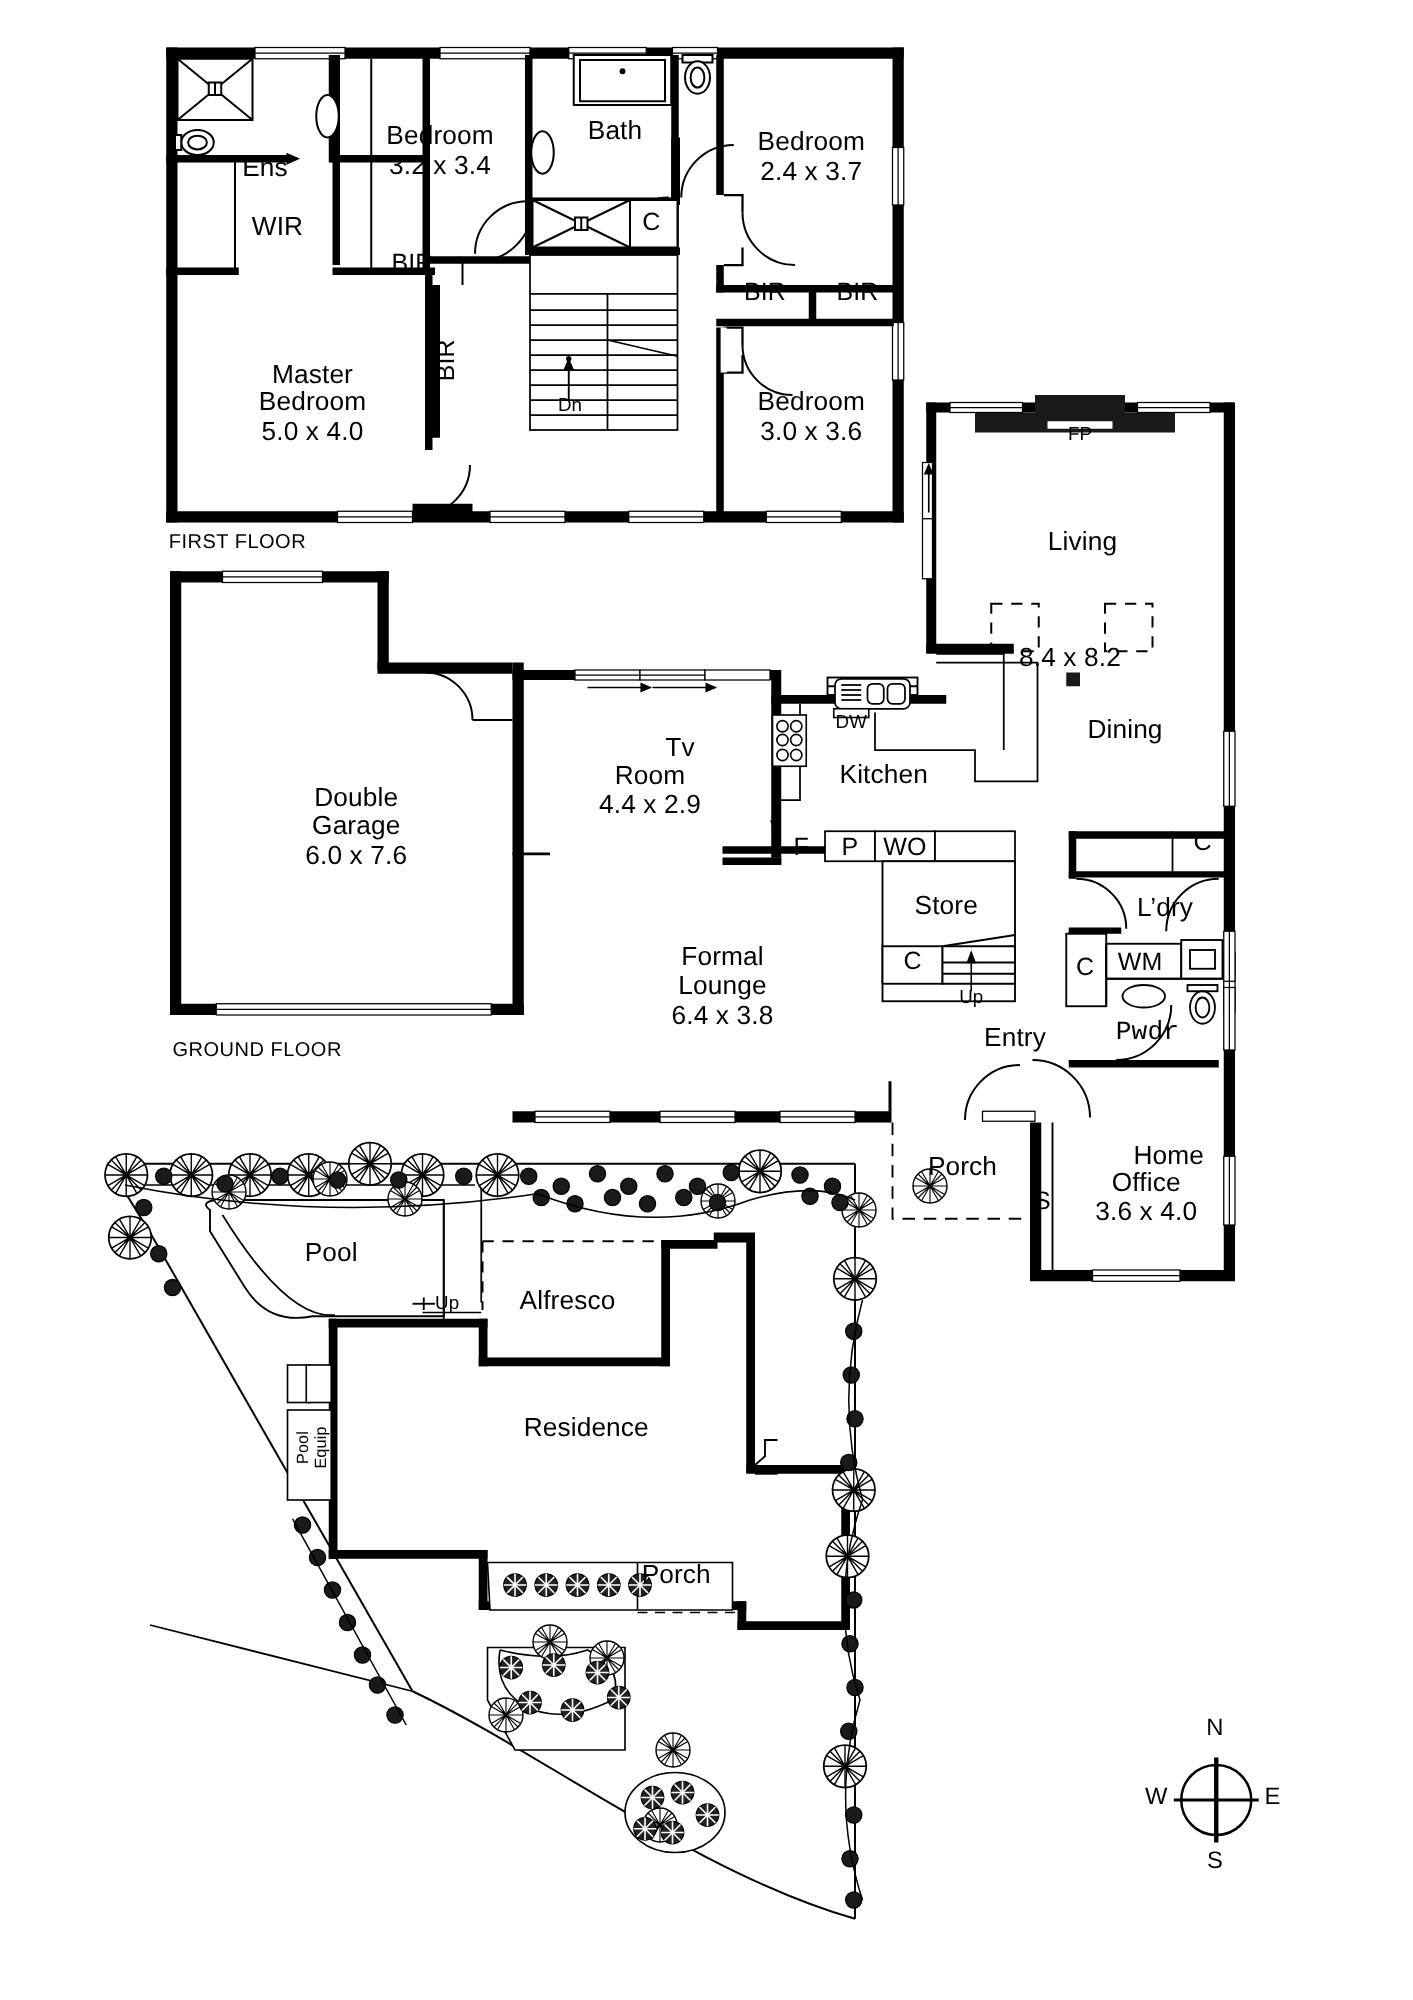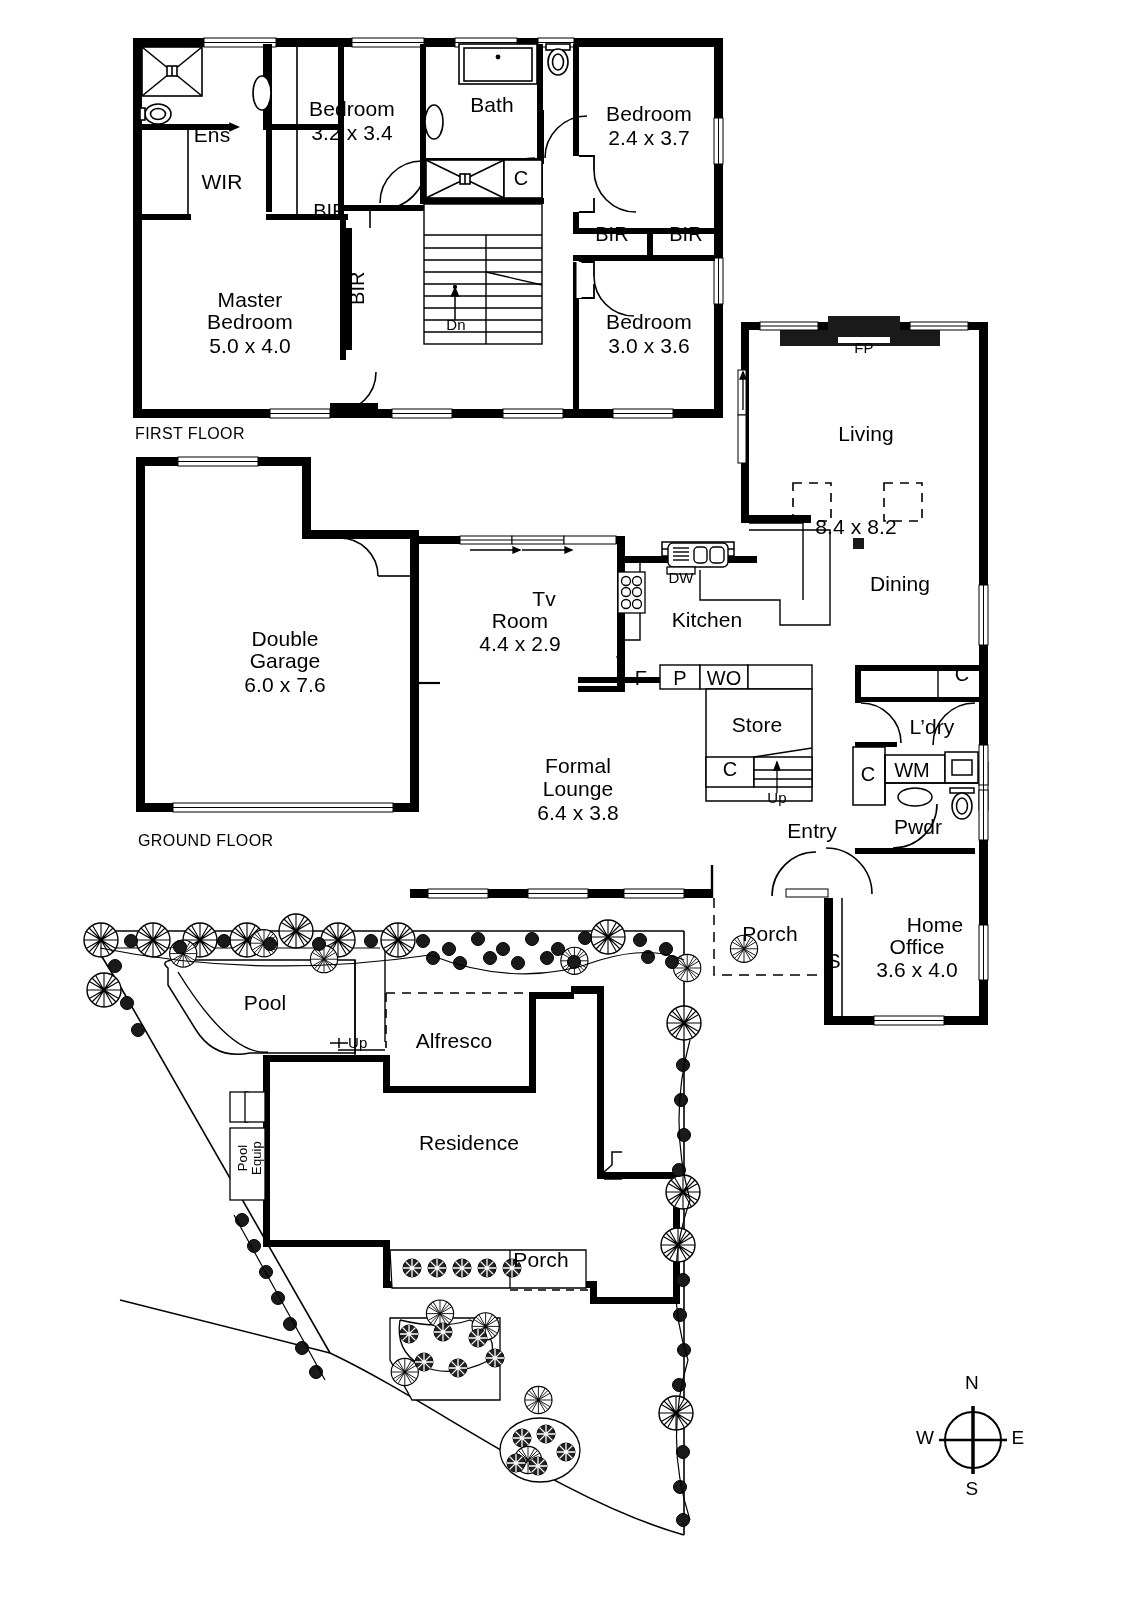--- a/index.html
+++ b/index.html
@@ -686,21 +686,21 @@
   <div class="lbl room c" style="left:707px; top:608px;">Kitchen</div>
 
   <div class="lbl room c" style="left:866px; top:422px;">Living</div>
   <div class="lbl room c" style="left:856px; top:515px;">8.4 x 8.2</div>
   <div class="lbl room c" style="left:900px; top:572px;">Dining</div>
 
   <div class="lbl room c" style="left:757px; top:713px;">Store</div>
 
   <div class="lbl room c" style="left:932px; top:715px;">L’dry</div>
 
-  <div class="lbl room c" style="left:918px; top:815px;">Pwdr</div>
+  <div class="lbl room c" style="left:918px; top:815px;font-family:Liberation Mono, monospace;">Pwdr</div>
 
   <div class="lbl room c" style="left:776px; top:819px;margin-left:36px;">Entry</div>
 
   <div class="lbl room c" style="left:770px; top:922px;">Porch</div>
 
   <div class="lbl room c" style="left:917px; top:913px;margin-left:18px;">Home</div>
   <div class="lbl room c" style="left:917px; top:935px;">Office</div>
   <div class="lbl room c" style="left:917px; top:958px;">3.6 x 4.0</div>
 
   <div class="lbl tiny c" style="left:864px; top:340px;">FP</div>

